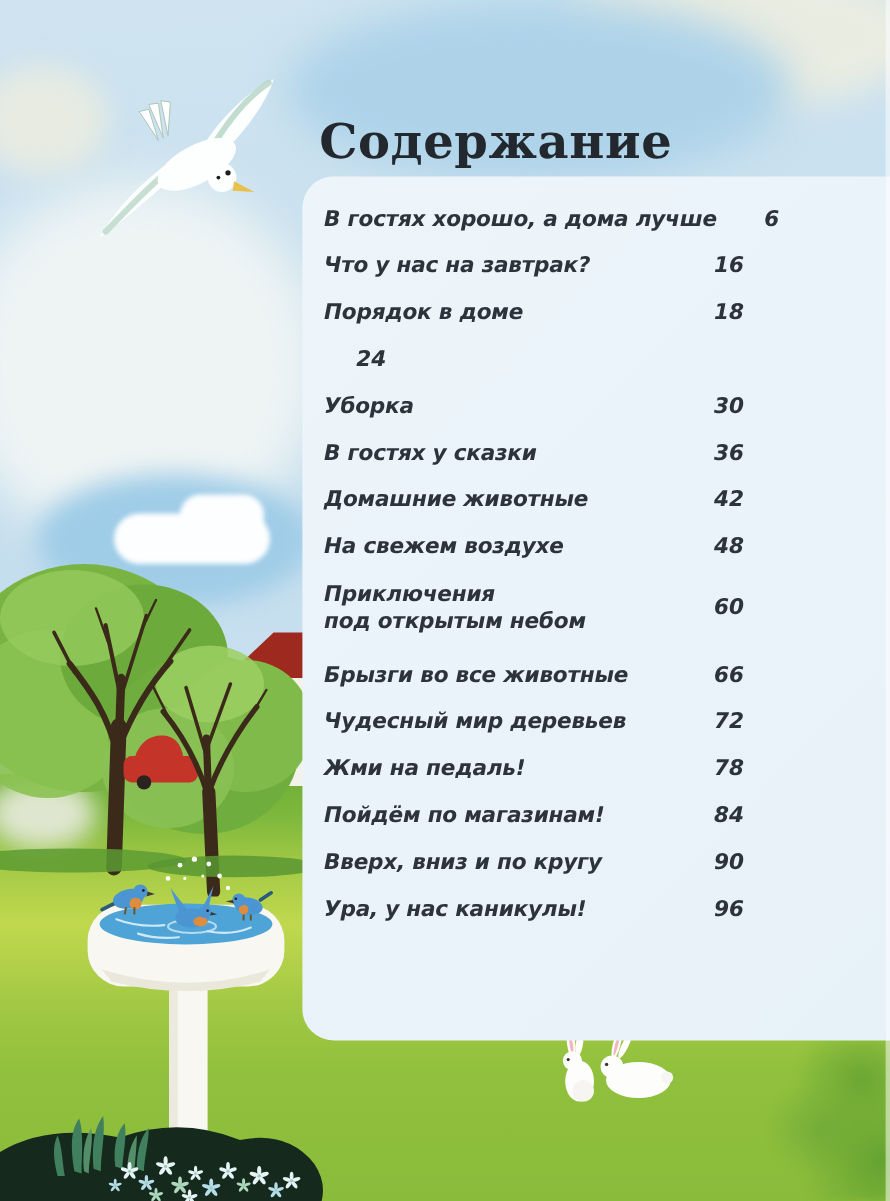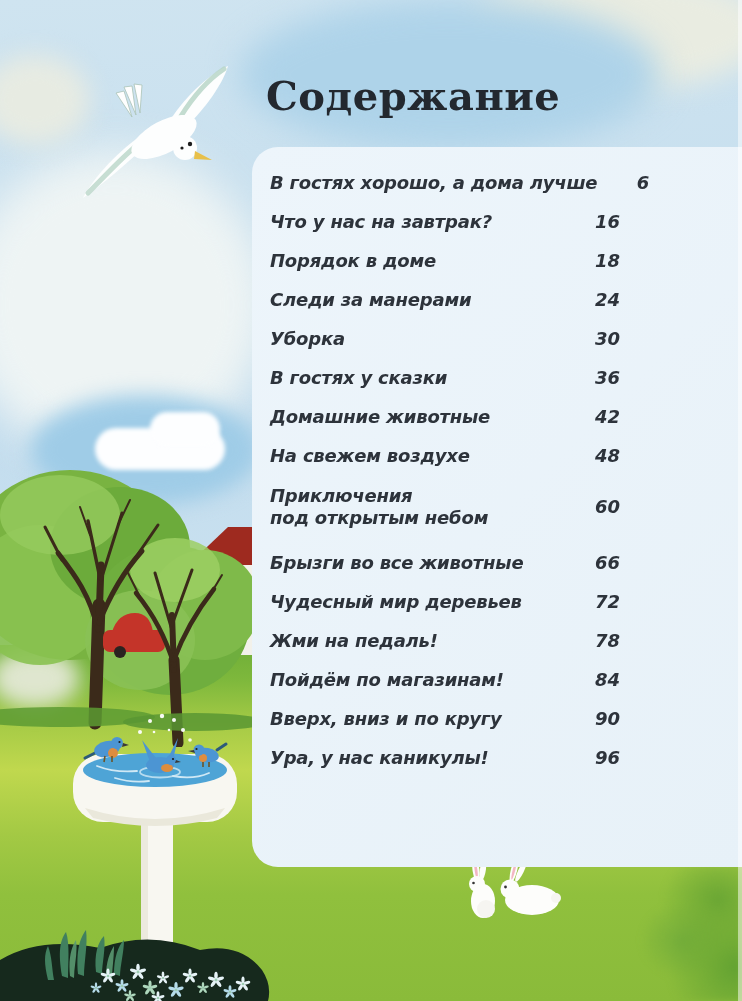--- a/index.html
+++ b/index.html
@@ -36,21 +36,21 @@
   .bush{position:absolute; left:0; top:930px; width:320px; height:71px;}
   .rabbits{position:absolute; left:452px; top:856px; width:120px; height:68px;}
   .edge-strip{position:absolute; right:0; top:0; width:4px; height:1001px; background:rgba(255,255,255,.5);}
 
   .toc-card{
     position:absolute; left:252px; top:147px; width:500px; height:720px;
     background:linear-gradient(135deg,#edf5fb 0%,#e7f1f8 100%);
     border-radius:26px 0 0 26px;
   }
   .page-title{
-    position:absolute; left:266px; top:76px; margin:0;
+    position:absolute; left:266px; top:99px; margin:0;
     font-family:"DejaVu Serif", serif; font-weight:700; font-size:40px; line-height:1;
     letter-spacing:.5px; color:#23282f;
   }
   .toc-list{padding:16px 0 0 18px; width:350px;}
   .toc-row{display:flex; justify-content:space-between; align-items:center; height:39px;font-style:italic;}
   .toc-row.double{height:63px; padding-bottom:5px;}
   .toc-label{
     font-weight:700; font-size:18px; line-height:22px; letter-spacing:-.2px;
     color:#2d333b; white-space:nowrap;
   }
@@ -282,21 +282,20 @@
       </div>
       <div class="toc-row">
         <span class="toc-label">Что у нас на завтрак?</span>
         <span class="toc-page">16</span>
       </div>
       <div class="toc-row">
         <span class="toc-label">Порядок в доме</span>
         <span class="toc-page">18</span>
       </div>
       <div class="toc-row">
-        <span class="toc-label">Следи за манерами</span>
         <span class="toc-page">24</span>
       </div>
       <div class="toc-row">
         <span class="toc-label">Уборка</span>
         <span class="toc-page">30</span>
       </div>
       <div class="toc-row">
         <span class="toc-label">В гостях у сказки</span>
         <span class="toc-page">36</span>
       </div>

